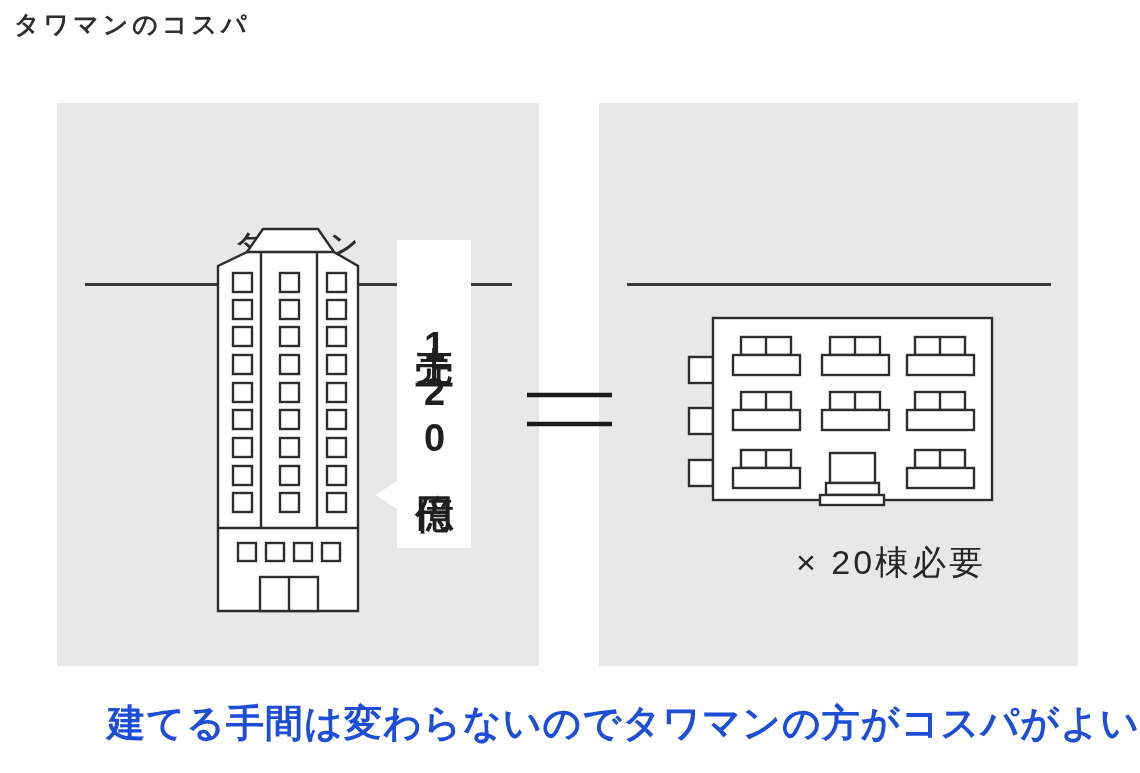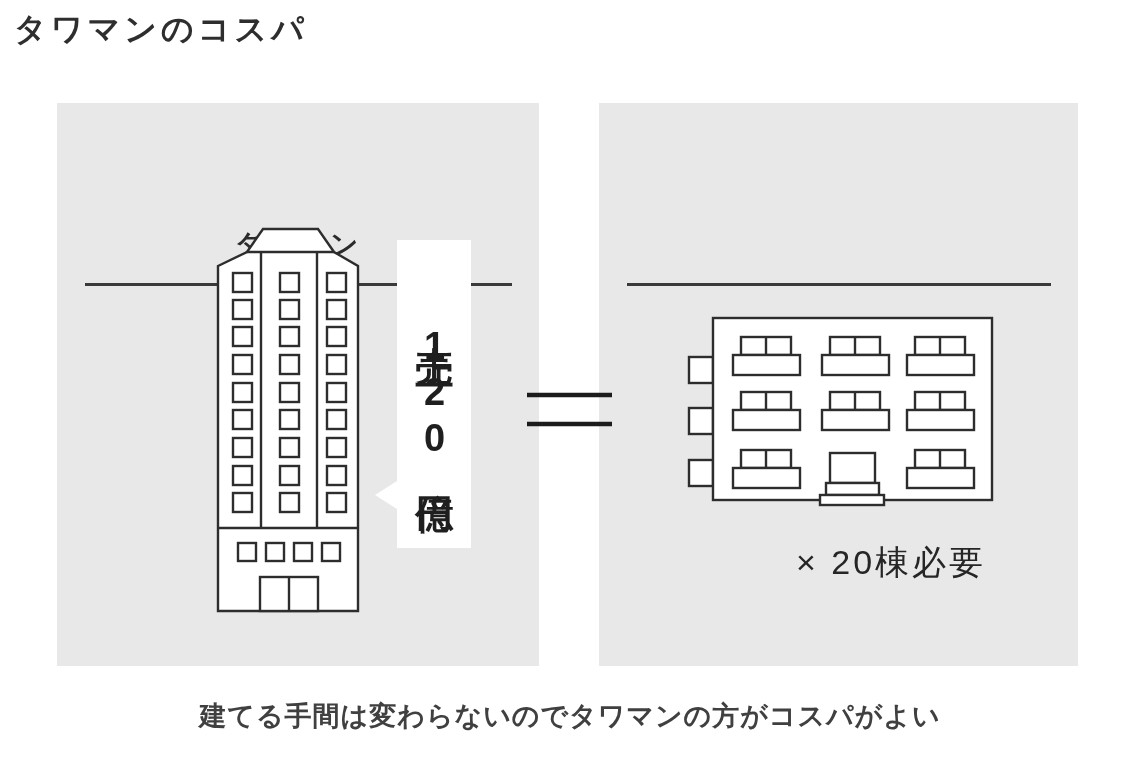--- a/index.html
+++ b/index.html
@@ -3,21 +3,21 @@
 <meta charset="utf-8">
 <style>
   html,body { margin:0; padding:0; background:#ffffff; }
   .page {
     position:relative; width:1140px; height:773px; background:#ffffff;
     font-family:"Liberation Sans","DejaVu Sans",sans-serif; color:#262626;
     overflow:hidden;
   }
   .title {
     position:absolute; left:14px; top:8px; margin:0;
-    font-size:32px; font-weight:700; letter-spacing:4px; color:#2e2e2e;
+    font-size:25px; font-weight:700; letter-spacing:4px; color:#2e2e2e;
   }
   .panel {
     position:absolute; top:103px; height:563px; background:#e8e8e8;
   }
   .panel-left  { left:57px;  width:482px; }
   .panel-right { left:599px; width:479px; }
   .panel-label {
     position:absolute; top:123px; left:0; width:100%; text-align:center;
     font-size:28px; font-weight:700; letter-spacing:3px; color:#2b2b2b;
   }
@@ -39,22 +39,22 @@
     position:absolute; left:-22px; top:241px; width:0; height:0;
     border-top:14px solid transparent; border-bottom:14px solid transparent;
     border-right:22px solid #ffffff;
   }
   .bubble-text {
     writing-mode:vertical-rl; text-orientation:upright;
     font-size:38px; font-weight:700; letter-spacing:4px; color:#1f1f1f;
     white-space:nowrap;
   }
   .caption {
-    position:absolute; left:0; top:698px; width:100%; text-align:center;
-    font-size:27px; font-weight:700; letter-spacing:1px; color:#404040;
+    position:absolute; left:0; top:698px; width:100%; text-align:right;
+    font-size:38px; font-weight:700; letter-spacing:1px; color:#1d4ed8;
     white-space:nowrap;
   }
 </style>
 </head>
 <body>
 
 <div class="page">
 
   <h1 class="title">タワマンのコスパ</h1>
 

